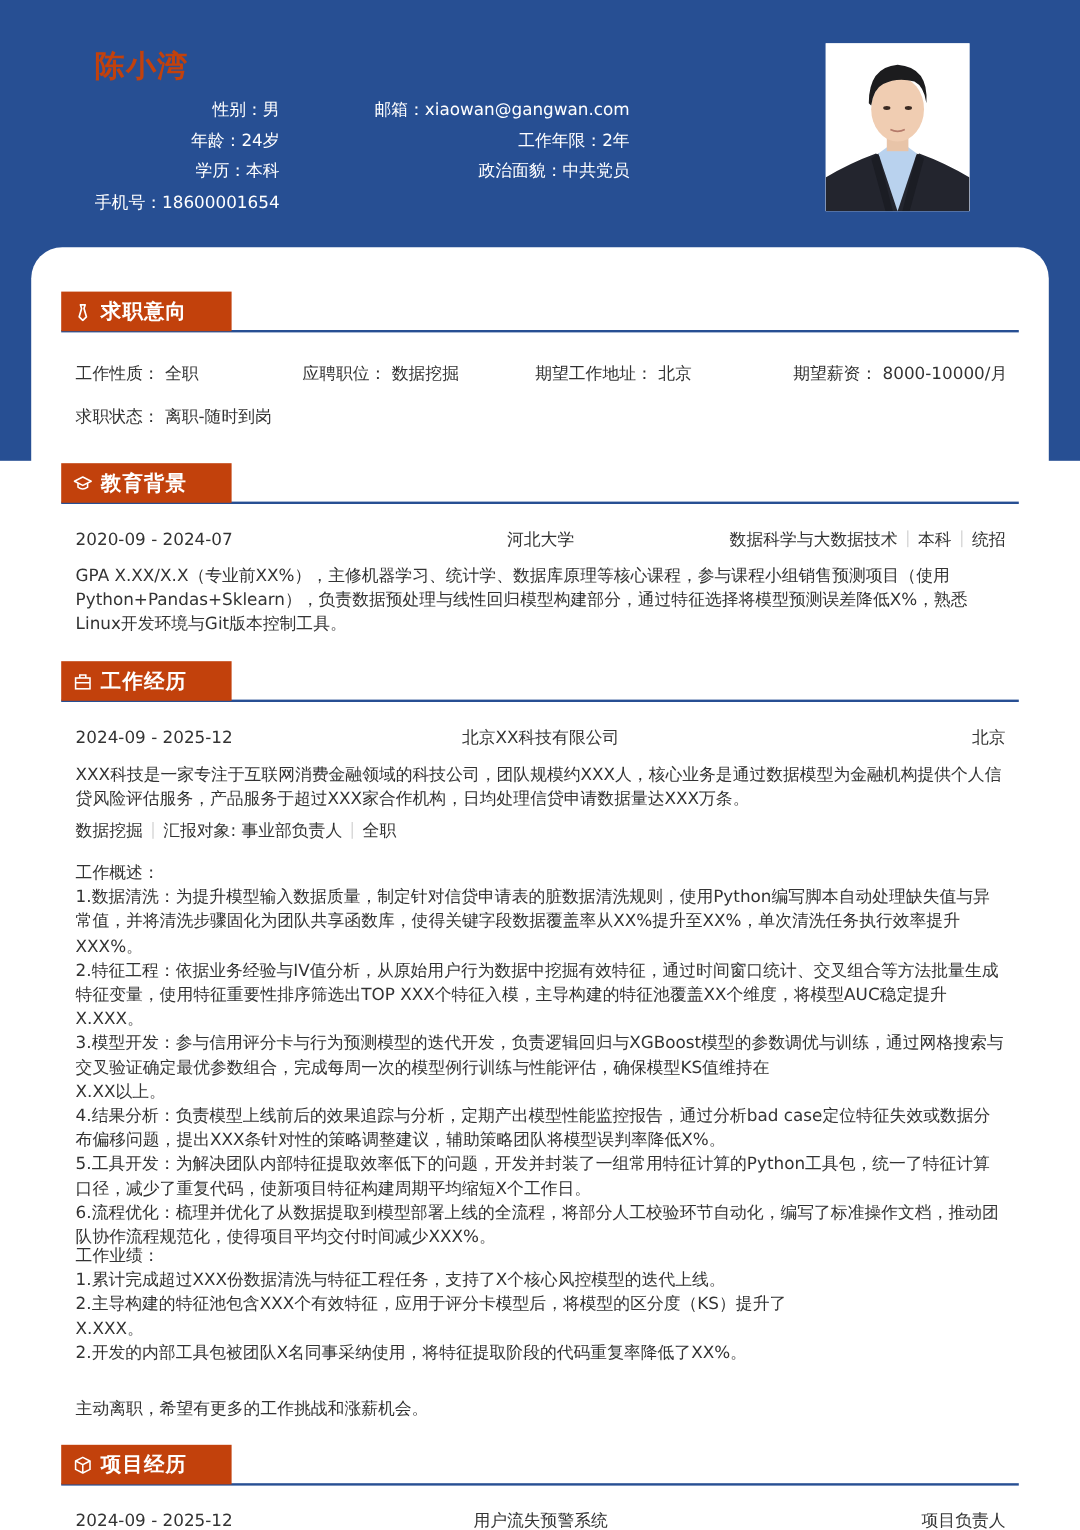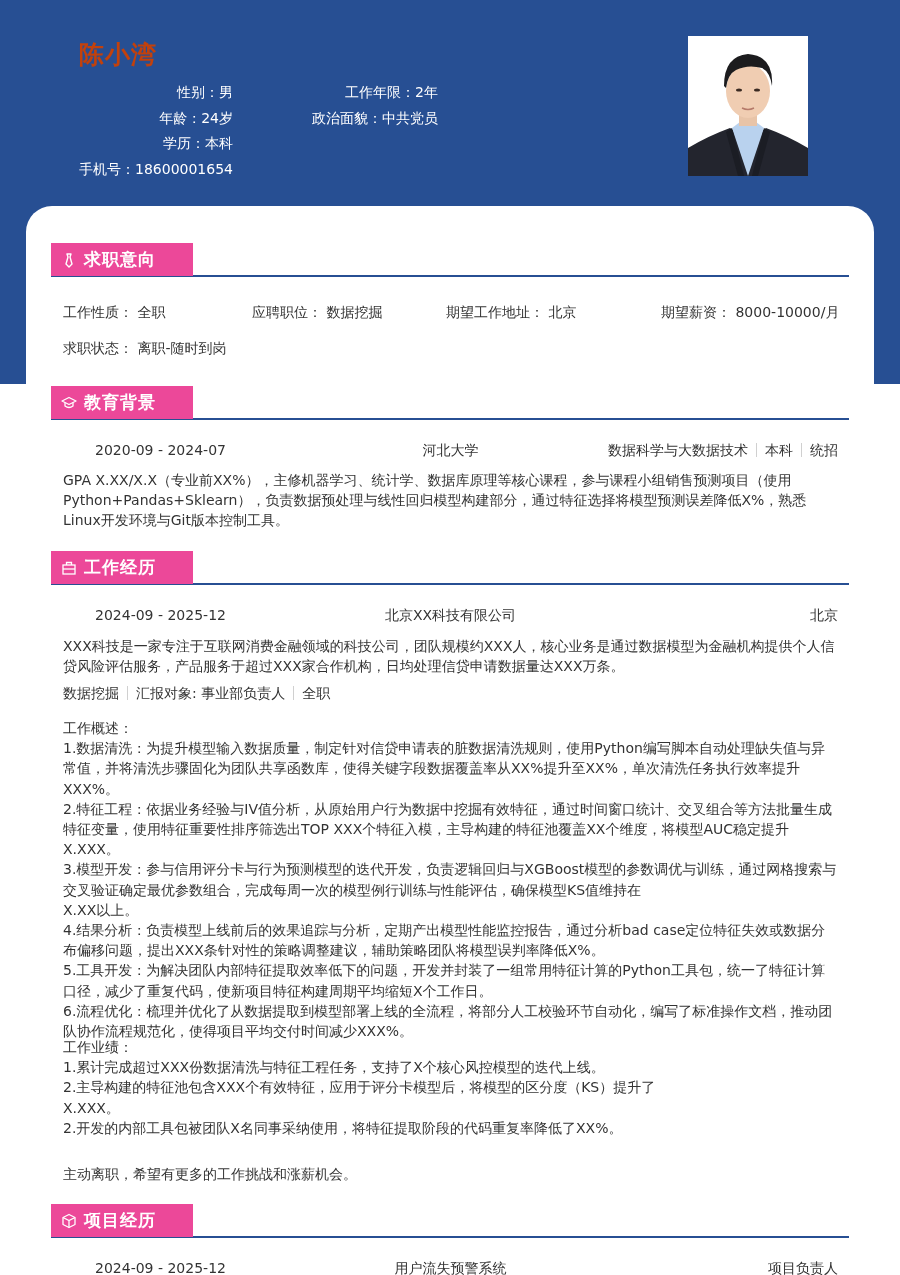--- a/index.html
+++ b/index.html
@@ -11,47 +11,48 @@
   .name { position: absolute; left: 79px; top: 38px; font-size: 25px; font-weight: bold; color: #c2410c; letter-spacing: 1px; }
   .info-col { position: absolute; top: 80px; }
   .info-col.left { left: 79px; }
   .info-col.right { left: 312px; }
   .info-row { height: 25.5px; font-size: 14px; color: #ffffff; white-space: nowrap; line-height: 25px; text-align: right; }
   .photo { position: absolute; left: 688px; top: 36px; width: 120px; height: 140px; background: #ffffff; overflow: hidden; }
 
   .card { position: absolute; left: 26px; top: 206px; width: 848px; height: 1069px; background: #ffffff; border-radius: 26px 26px 0 0; }
 
   .section-head { position: absolute; left: 51px; width: 798px; height: 34px; border-bottom: 2px solid #274f93; }
-  .section-tab { position: absolute; left: 0; top: 0; height: 33px; width: 142px; background: #ec4899; color: #ffffff; display: flex; align-items: center; padding-left: 10px; }
+  .section-tab { position: absolute; left: 0; top: 0; height: 33px; width: 142px; background: #c2410c; color: #ffffff; display: flex; align-items: center; padding-left: 10px; }
   .section-tab svg { width: 16px; height: 16px; margin-right: 7px; }
   .section-title { font-size: 17px; font-weight: bold; letter-spacing: 1px; }
 
   .txt { position: absolute; font-size: 14px; color: #333333; white-space: nowrap; line-height: 20px; }
   .para { position: absolute; left: 63px; width: 775px; font-size: 14px; color: #333333; line-height: 20.2px; }
   .sep { display: inline-block; width: 1px; height: 14px; background: #d0d0d0; margin: 0 8px; vertical-align: -2px; }
   .row3 { position: absolute; left: 63px; width: 775px; height: 20px; font-size: 14px; line-height: 20px; }
-  .row3 .l { position: absolute; left: 0; margin-left: 32px; }
+  .row3 .l { position: absolute; left: 0; }
   .row3 .c { position: absolute; left: 0; right: 0; text-align: center; }
   .row3 .r { position: absolute; right: 0; }
   .line { display: block; }
 </style>
 </head>
 <body>
 
 <div class="header-bg"></div>
 
 <div class="header">
   <div class="name">陈小湾</div>
   <div class="info-col left">
     <div class="info-row"><span>性别：</span><span>男</span></div>
     <div class="info-row"><span>年龄：</span><span>24岁</span></div>
     <div class="info-row"><span>学历：</span><span>本科</span></div>
     <div class="info-row"><span>手机号：</span><span>18600001654</span></div>
   </div>
   <div class="info-col right">
+    <div class="info-row"><span>邮箱：</span><span>xiaowan@gangwan.com</span></div>
     <div class="info-row"><span>工作年限：</span><span>2年</span></div>
     <div class="info-row"><span>政治面貌：</span><span>中共党员</span></div>
   </div>
   <div class="photo">
     <svg width="120" height="140" viewBox="0 0 120 140">
       <rect width="120" height="140" fill="#ffffff"></rect>
       <path d="M0 140 L0 112 Q20 100 42 92 L60 104 L78 92 Q100 100 120 112 L120 140 Z" fill="#23252e"></path>
       <path d="M44 92 L60 140 L76 92 L68 86 L52 86 Z" fill="#b9d2ee"></path>
       <path d="M44 92 L56 140 L50 140 L38 96 Z" fill="#1b1d24"></path>
       <path d="M76 92 L64 140 L70 140 L82 96 Z" fill="#1b1d24"></path>

